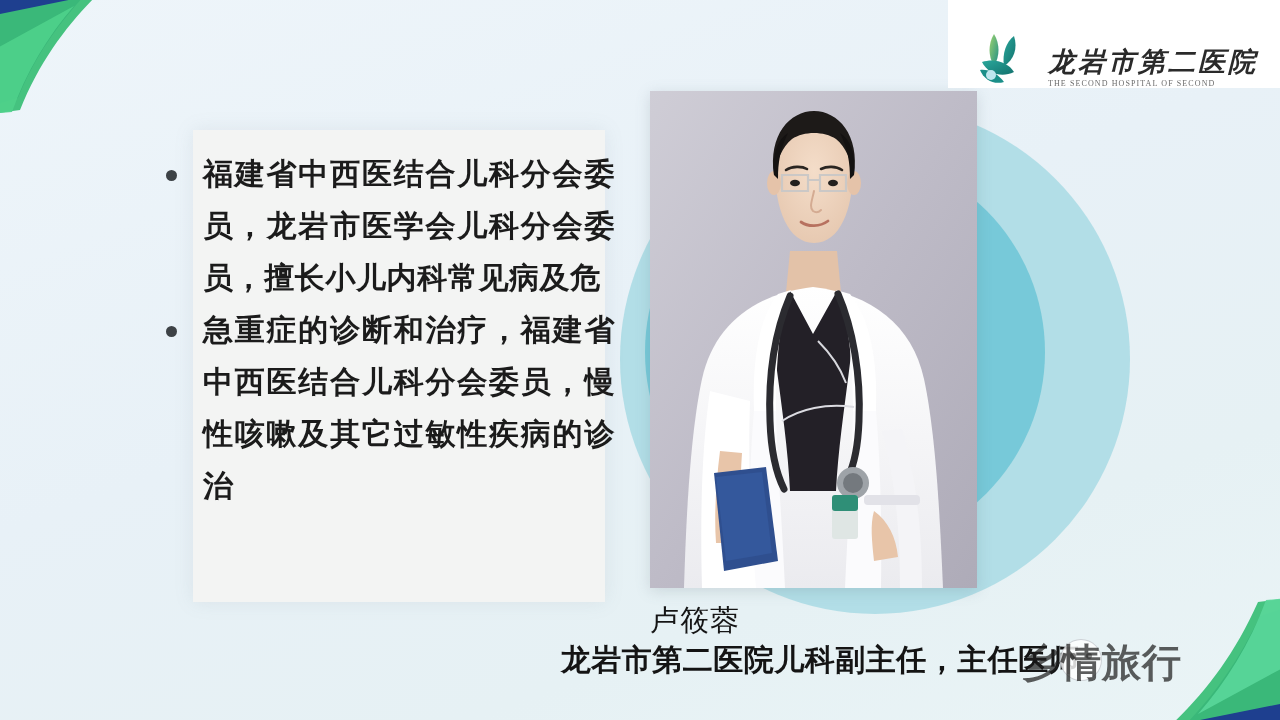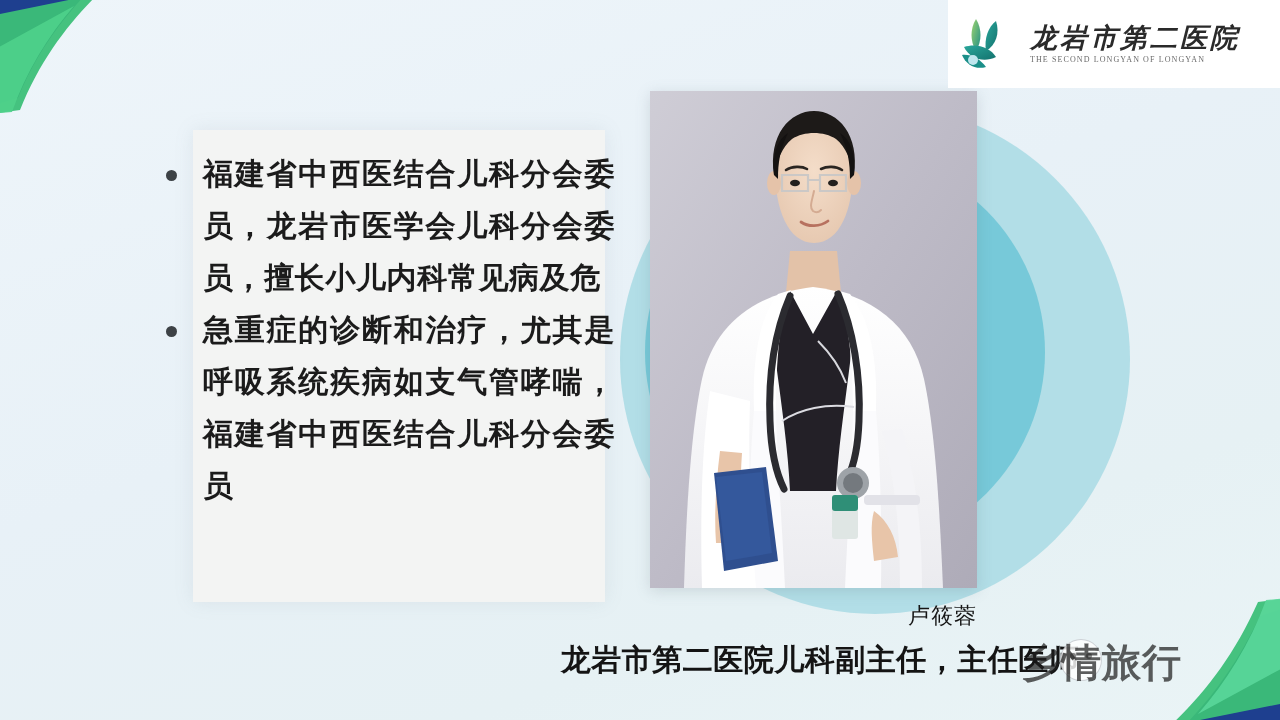--- a/index.html
+++ b/index.html
@@ -111,22 +111,22 @@
     background: linear-gradient(150deg,#c9c7d0 0%, #b9b6c2 45%, #b0adba 100%);
   }
   #doctor-photo svg { display: block; }
 
   
   #caption-name {
     position: absolute;
     left: 650px;
     top: 601px;
     width: 327px;
-    text-align: right;
-    font-size: 22px;
+    text-align: left;
+    font-size: 29px;
     color: #151515;
     font-weight: 500;
     letter-spacing: 1px;
     font-family: "DejaVu Sans", "Liberation Sans", sans-serif;
   }
   #caption-title {
     position: absolute;
     left: 420px;
     top: 640px;
     width: 800px;
@@ -176,22 +176,22 @@
 
   
   #logo-panel {
     position: absolute;
     left: 948px;
     top: 0;
     width: 332px;
     height: 88px;
     background: #ffffff;
     display: flex;
-    align-items: center;
-    padding-left: 8px;
+    align-items: flex-end;
+    padding-left: 26px;
     box-sizing: border-box;
   }
   #logo-mark {
     width: 62px;
     height: 58px;
     flex: 0 0 auto;
     margin-right: 12px;
   }
   #logo-text-wrap {
     display: flex;
@@ -237,21 +237,21 @@
 
   <div id="text-card"></div>
 
   <ul id="bullet-list">
     <li class="bullet-item">
       <span class="bullet-dot"></span>
       <span>福建省中西医结合儿科分会委员，龙岩市医学会儿科分会委员，擅长小儿内科常见病及危</span>
     </li>
     <li class="bullet-item">
       <span class="bullet-dot"></span>
-      <span>急重症的诊断和治疗，尤其是呼吸系统疾病如支气管哮喘，福建省中西医结合儿科分会委员</span>
+      <span>急重症的诊断和治疗，福建省中西医结合儿科分会委员，慢性咳嗽及其它过敏性疾病的诊治</span>
     </li>
   </ul>
 
   <div id="doctor-photo">
     <svg width="327" height="497" viewBox="0 0 327 497">
       <defs>
         <linearGradient id="bgGrad" x1="0" y1="0" x2="1" y2="1">
           <stop offset="0%" stop-color="#cfcdd6"></stop>
           <stop offset="50%" stop-color="#bebbc7"></stop>
           <stop offset="100%" stop-color="#aeabb8"></stop>
@@ -343,17 +343,17 @@
         </linearGradient>
       </defs>
       <path d="M20,4 C26,14 26,26 20,36 C14,26 14,14 20,4 Z" fill="url(#leafG1)"></path>
       <path d="M40,6 C44,18 40,30 30,36 C28,24 32,12 40,6 Z" fill="url(#leafG2)"></path>
       <path d="M8,32 C20,28 34,32 40,42 C28,48 14,44 8,32 Z" fill="url(#leafG2)"></path>
       <path d="M6,40 C10,50 20,55 30,52 C24,44 15,39 6,40 Z" fill="#1b8f89"></path>
       <circle cx="17" cy="45" r="5" fill="#bfe6ee"></circle>
     </svg>
     <div id="logo-text-wrap">
       <div id="logo-title">龙岩市第二医院</div>
-      <div id="logo-subtitle">THE SECOND LONGYAN OF LONGYAN</div>
+      <div id="logo-subtitle">THE SECOND HOSPITAL OF SECOND</div>
     </div>
   </div>
 
 </div>
 
 </body></html>

